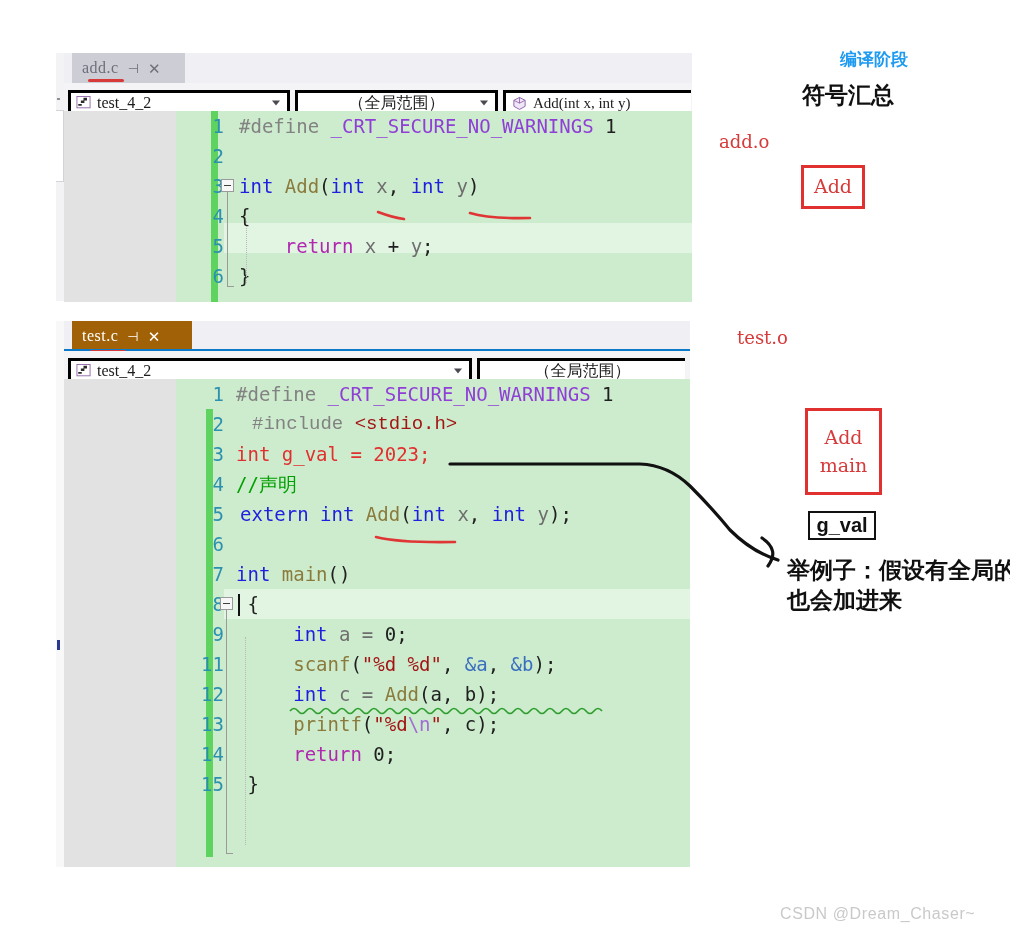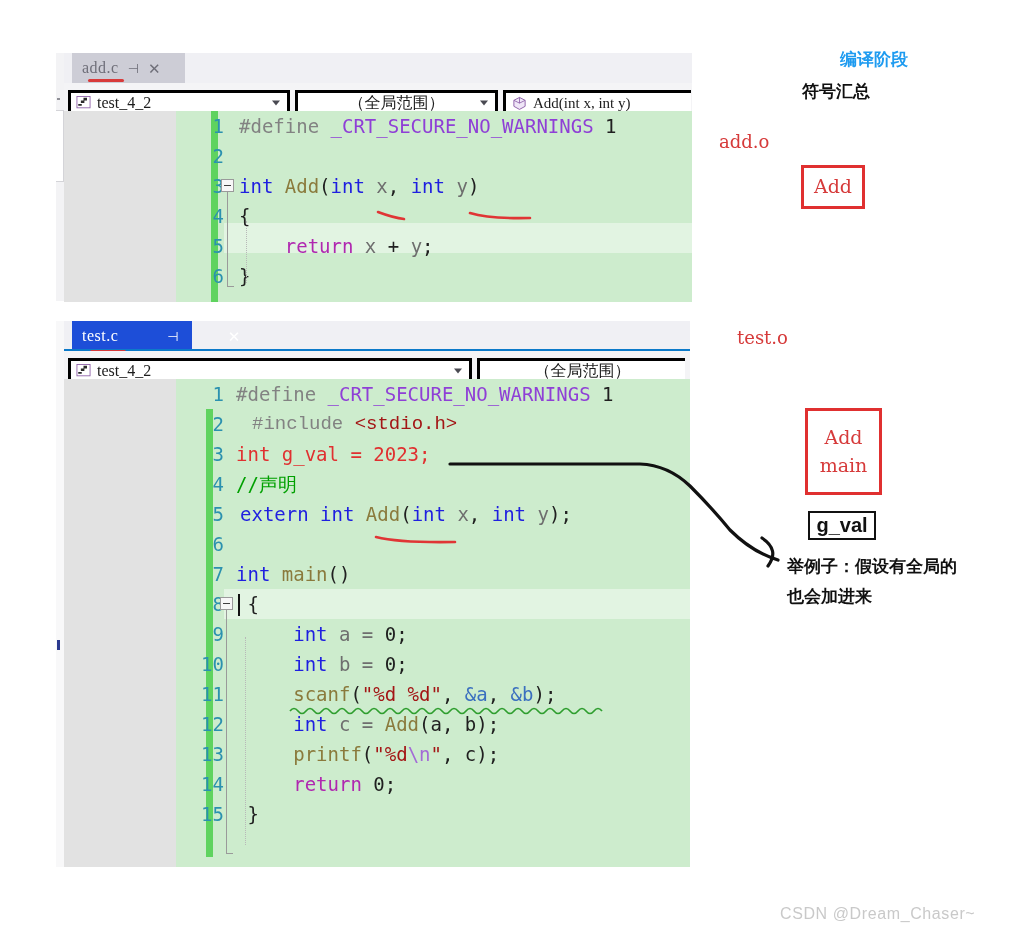--- a/index.html
+++ b/index.html
@@ -25,21 +25,21 @@
   .tab{position:absolute;left:8px;top:0;height:30px;display:flex;align-items:center;
        padding:0 8px 0 10px;box-sizing:border-box;}
   .tab-label{font-family:"Liberation Serif", serif;font-size:16px;letter-spacing:.5px;}
   .tab .pin{margin-left:9px;font-size:13px;line-height:1;}
   .tab .cls{margin-left:9px;font-size:15px;line-height:1;}
   .tab-underline{position:absolute;height:3px;background:#d83a3a;border-radius:2px;}
 
   
   .tab-inactive{background:#cdcdd6;color:#6f6f79;}
   
-  .tab-active{background:#1d4ed8;color:#ffffff;gap:40px;}
+  .tab-active{background:#a16207;color:#ffffff;}
 
   .tabstrip-underline{position:absolute;left:0;height:2px;background:#0c7ac9;}
 
   
   .navbar{position:absolute;left:0;height:28px;width:100%;background:#f4f4f6;display:flex;box-sizing:border-box;}
   .combo{height:26px;margin-top:7px;background:#ffffff;border:3px solid #000000;box-sizing:border-box;
          display:flex;align-items:center;position:relative;font-family:"Liberation Serif", serif;font-size:16px;color:#1c1c1c;}
   .combo .txt{margin-left:6px;white-space:nowrap;overflow:hidden;}
   .combo .caret{position:absolute;right:7px;top:50%;transform:translateY(-50%);
        width:0;height:0;border-left:4px solid transparent;border-right:4px solid transparent;border-top:5px solid #4a4a52;}
@@ -79,21 +79,21 @@
   .fold{position:absolute;width:13px;height:13px;border:1px solid #9a9a9a;background:#f7f7f7;
         box-sizing:border-box;}
   .fold:before{content:"";position:absolute;left:2px;top:5px;width:7px;height:1px;background:#404040;}
   .foldline{position:absolute;width:1px;background:#9a9a9a;}
   .foldfoot{position:absolute;height:1px;background:#9a9a9a;}
   .indentguide{position:absolute;width:1px;border-left:1px dotted #b8b8b8;}
 
   
   .ann{position:absolute;white-space:pre;}
   .ann-blue{color:#1e9bf0;font-weight:bold;font-size:17px;}
-  .ann-black{color:#101010;font-weight:bold;font-size:17px;}
+  .ann-black{color:#101010;font-weight:bold;font-size:23px;}
   .ann-red{color:#d63a3a;font-family:"DejaVu Serif", serif;font-size:18px;}
   .redbox{position:absolute;border:3px solid #e03030;box-sizing:border-box;
           display:flex;flex-direction:column;align-items:center;justify-content:center;
           color:#d63a3a;font-family:"DejaVu Serif", serif;font-size:19px;line-height:1.45;}
   .blackbox{position:absolute;border:2px solid #111111;box-sizing:border-box;
           display:flex;align-items:center;justify-content:center;
           color:#111111;font-weight:bold;font-size:20px;}
 
   .watermark{position:absolute;color:#c9c9c9;font-size:16px;letter-spacing:.6px;}
   svg.overlay{position:absolute;left:0;top:0;pointer-events:none;}
@@ -193,21 +193,20 @@
       <div class="codelines" id="lines2">
           <div class="line"><span class="num" style="left: 108px;">1</span><span class="code" style="left: 172px;"><span class="pre">#define </span><span class="macro">_CRT_SECURE_NO_WARNINGS</span><span class="pun"> </span><span class="num2">1</span></span></div>
           <div class="line"><span class="num" style="left: 108px;">2</span><span class="code" style="left: 188px; font-family: Liberation Mono, monospace;"><span class="pre">#include </span><span class="inc">&lt;stdio.h&gt;</span></span></div>
           <div class="line"><span class="num" style="left: 108px;">3</span><span class="code" style="left: 172px;"><span class="red">int g_val = 2023;</span></span></div>
           <div class="line"><span class="num" style="left: 108px;">4</span><span class="code" style="left: 172px;"><span class="cmt">//声明</span></span></div>
           <div class="line"><span class="num" style="left: 108px;">5</span><span class="code" style="left: 176px; text-align: center;"><span class="kw">extern int </span><span class="fn">Add</span><span class="pun">(</span><span class="kw">int</span><span class="var"> x</span><span class="pun">, </span><span class="kw">int</span><span class="var"> y</span><span class="pun">);</span></span></div>
           <div class="line"><span class="num" style="left: 108px;">6</span><span class="code" style="left: 172px;"></span></div>
           <div class="line"><span class="num" style="left: 108px;">7</span><span class="code" style="left: 172px;"><span class="kw">int </span><span class="fn">main</span><span class="pun">()</span></span></div>
           <div class="line"><span class="num" style="left: 108px;">8</span><span class="code" style="left: 172px;"><span class="pun"> {</span></span></div>
           <div class="line"><span class="num" style="left: 108px;">9</span><span class="code" style="left: 172px;"><span class="pun">     </span><span class="kw">int</span><span class="var"> a = </span><span class="num2">0</span><span class="pun">;</span></span></div>
-          <div class="line"><span class="num" style="left: 108px;">10</span><span class="code" style="left: 172px;"><span class="pun">     </span><span class="kw">int</span><span class="var"> b = </span><span class="num2">0</span><span class="pun">;</span></span></div>
           <div class="line"><span class="num" style="left: 108px;">11</span><span class="code" style="left: 172px;"><span class="pun">     </span><span class="fn">scanf</span><span class="pun">(</span><span class="str">"%d %d"</span><span class="pun">, </span><span class="amp">&amp;a</span><span class="pun">, </span><span class="amp">&amp;b</span><span class="pun">);</span></span></div>
           <div class="line"><span class="num" style="left: 108px;">12</span><span class="code" style="left: 172px;"><span class="pun">     </span><span class="kw">int</span><span class="var"> c = </span><span class="fn">Add</span><span class="pun">(a, b);</span></span></div>
           <div class="line"><span class="num" style="left: 108px;">13</span><span class="code" style="left: 172px;"><span class="pun">     </span><span class="fn">printf</span><span class="pun">(</span><span class="str">"%d</span><span class="esc">\n</span><span class="str">"</span><span class="pun">, c);</span></span></div>
           <div class="line"><span class="num" style="left: 108px;">14</span><span class="code" style="left: 172px;"><span class="pun">     </span><span class="ret">return</span><span class="pun"> </span><span class="num2">0</span><span class="pun">;</span></span></div>
           <div class="line"><span class="num" style="left: 108px;">15</span><span class="code" style="left: 172px;"><span class="pun"> }</span></span></div>
         </div>
 
       <div class="fold" style="left:156px;top:218px;"></div>
       <div class="foldline" style="left:162px;top:231px;height:243px;"></div>
       <div class="foldfoot" style="left:162px;top:474px;width:7px;"></div>

